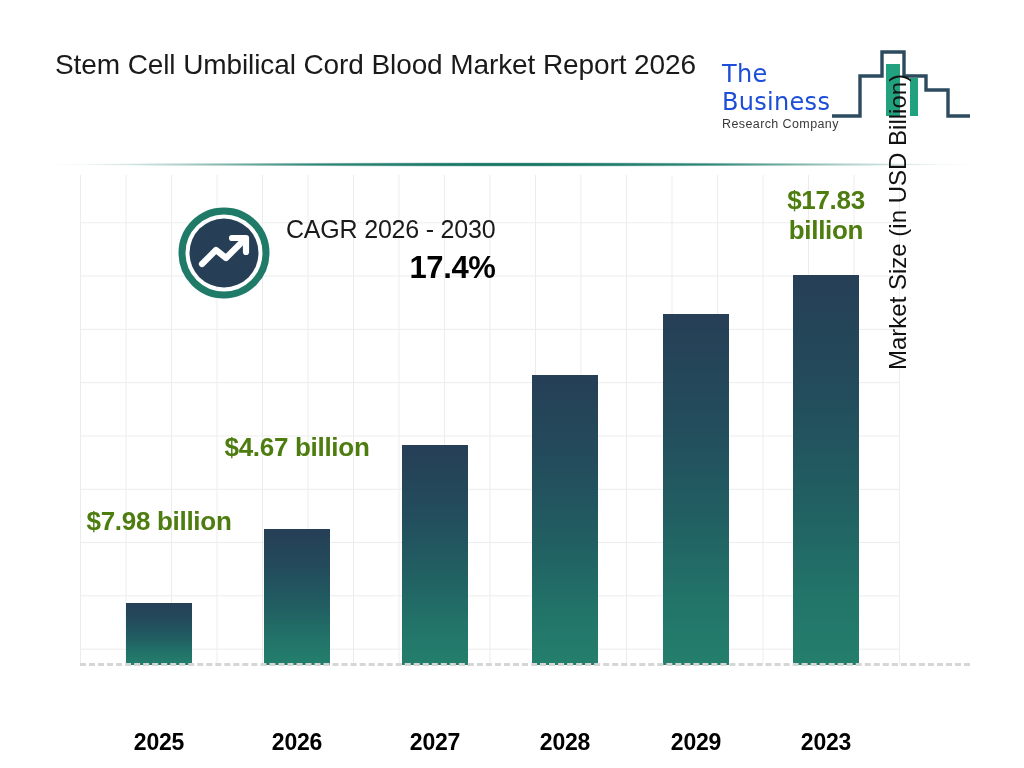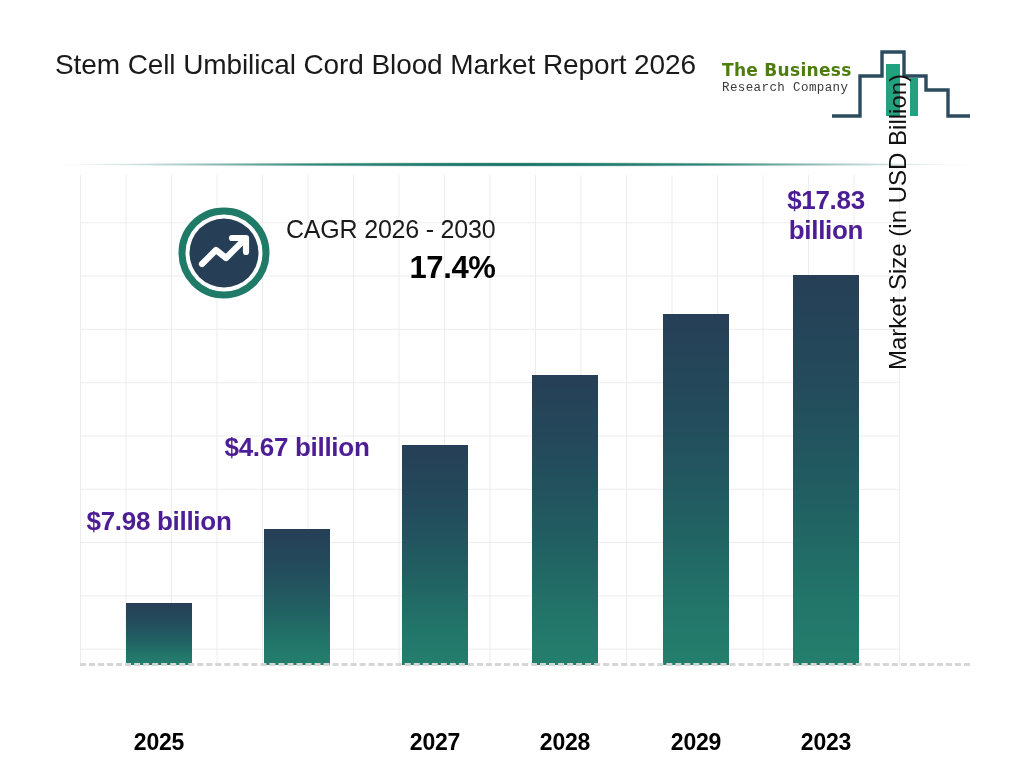--- a/index.html
+++ b/index.html
@@ -20,26 +20,26 @@
   #title {
     position:absolute; left:55px; top:46px; width:660px;
     font-size:28px; line-height:1.38; font-weight:400; color:#1a1a1a;
     letter-spacing:-0.1px;
   }
 
   
   #logo { position:absolute; left:722px; top:32px; width:250px; height:100px; }
   #logo-text { position:absolute; left:0px; top:28px; width:160px; text-align:left; }
   #logo-line1 {
-    font-size:17px; color:#4d7c0f; letter-spacing:0.3px; font-weight:700;
+    font-size:24px; color:#1d4ed8; letter-spacing:0.3px; font-weight:400;
     font-family:"DejaVu Sans", sans-serif;
   }
   #logo-line2 {
     font-size:12.5px; color:#3a3a3a; letter-spacing:0.4px; margin-top:1px;
-    font-family:Liberation Mono, monospace;
+    font-family:Liberation Sans, sans-serif;
   }
   #logo-mark { position:absolute; left:108px; top:0px; width:142px; height:100px; }
 
   
   #divider {
     position:absolute; left:42px; top:162px; width:940px; height:5px;
     background:
       radial-gradient(ellipse 470px 2.4px at 50% 50%, #16705f 0%, #2d8576 42%, rgba(120,175,165,0.55) 72%, rgba(180,210,205,0.12) 92%, rgba(255,255,255,0) 100%);
   }
 
@@ -67,21 +67,21 @@
     position:absolute; bottom:0; width:66px;
     background:linear-gradient(to bottom, #263f56 0%, #24465a 22%, #2259635 0%, #216a62 62%, #237a69 88%, #24806c 100%);
   }
   .bar-inner {
     position:absolute; inset:0;
     background:linear-gradient(to bottom, #263f56 0%, #234c5c 30%, #215f62 58%, #227469 82%, #247f6c 100%);
   }
 
   .vlabel {
     position:absolute; width:150px; text-align:center;
-    font-size:26px; font-weight:bold; color:#4c1d95; line-height:1.16;
+    font-size:26px; font-weight:bold; color:#4d7c0f; line-height:1.16;
     letter-spacing:-0.3px;
   }
 
   .xlabel {
     position:absolute; top:508px; width:150px; text-align:center;
     font-size:23px; font-weight:bold; color:#000; letter-spacing:-0.2px;margin-top:46px;
   }
 
   
   #ylabel {
@@ -146,20 +146,21 @@
         <div class="bar-inner"></div>
       </div>
 
     <div id="baseline"></div>
 
     <div class="vlabel" style="left:4px;   top:331px;">$7.98 billion</div>
     <div class="vlabel" style="left:142px; top:257px;">$4.67 billion</div>
     <div class="vlabel" style="left:671px; top:10px;">$17.83 billion</div>
 
     <div class="xlabel" style="left:4px;">2025</div>
+    <div class="xlabel" style="left:142px;">2026</div>
     <div class="xlabel" style="left:280px;">2027</div>
     <div class="xlabel" style="left:410px;">2028</div>
     <div class="xlabel" style="left:541px;">2029</div>
     <div class="xlabel" style="left:671px;">2023</div>
 
     <div id="cagr">
       <div id="cagr-icon">
         <svg width="92" height="92" viewBox="0 0 92 92">
           <circle cx="46" cy="46" r="42" fill="none" stroke="#1f7a68" stroke-width="7"></circle>
           <circle cx="46" cy="46" r="34.5" fill="#263f56"></circle>

